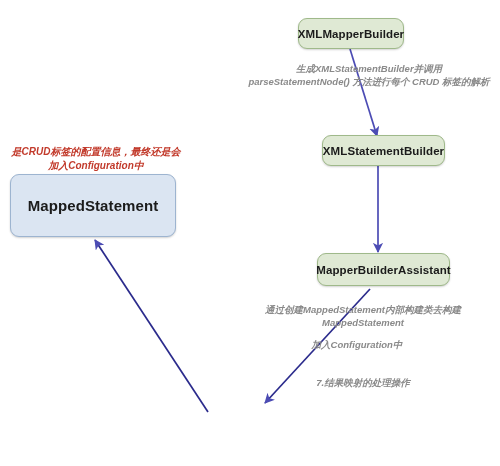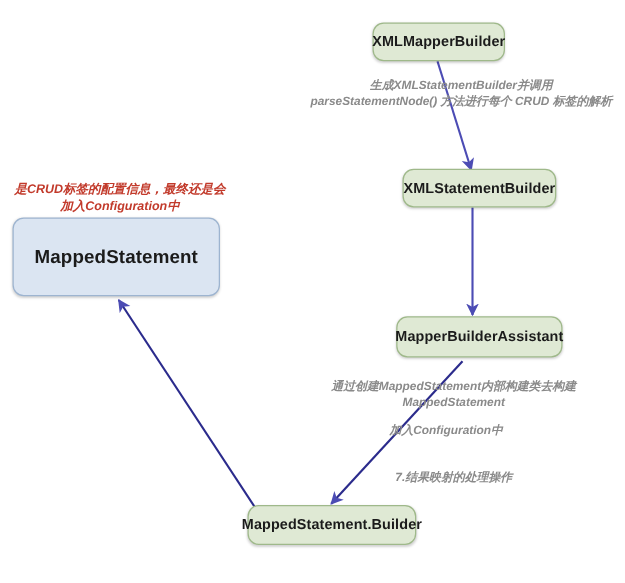--- a/index.html
+++ b/index.html
@@ -89,23 +89,20 @@
   </div>
 
   <div class="node green" style="left:322px; top:135px; width:123px; height:31px;">
     <span>XMLStatementBuilder</span>
   </div>
 
   <div class="node green" style="left:317px; top:253px; width:133px; height:33px;">
     <span>MapperBuilderAssistant</span>
   </div>
 
-  <div class="node green" style="left:198px; top:404px; width:135px; height:32px;">
-    <span>MappedStatement.Builder</span>
-  </div>
 
   <div class="node blue" style="left:10px; top:174px; width:166px; height:63px;">
     <span>MappedStatement</span>
   </div>
 
   <div class="note" style="left:240px; top:62px; width:258px;">生成XMLStatementBuilder并调用
 parseStatementNode() 方法进行每个 CRUD 标签的解析</div>
 
 
   <div class="note" style="left:232px; top:303px; width:262px;">通过创建MappedStatement内部构建类去构建

